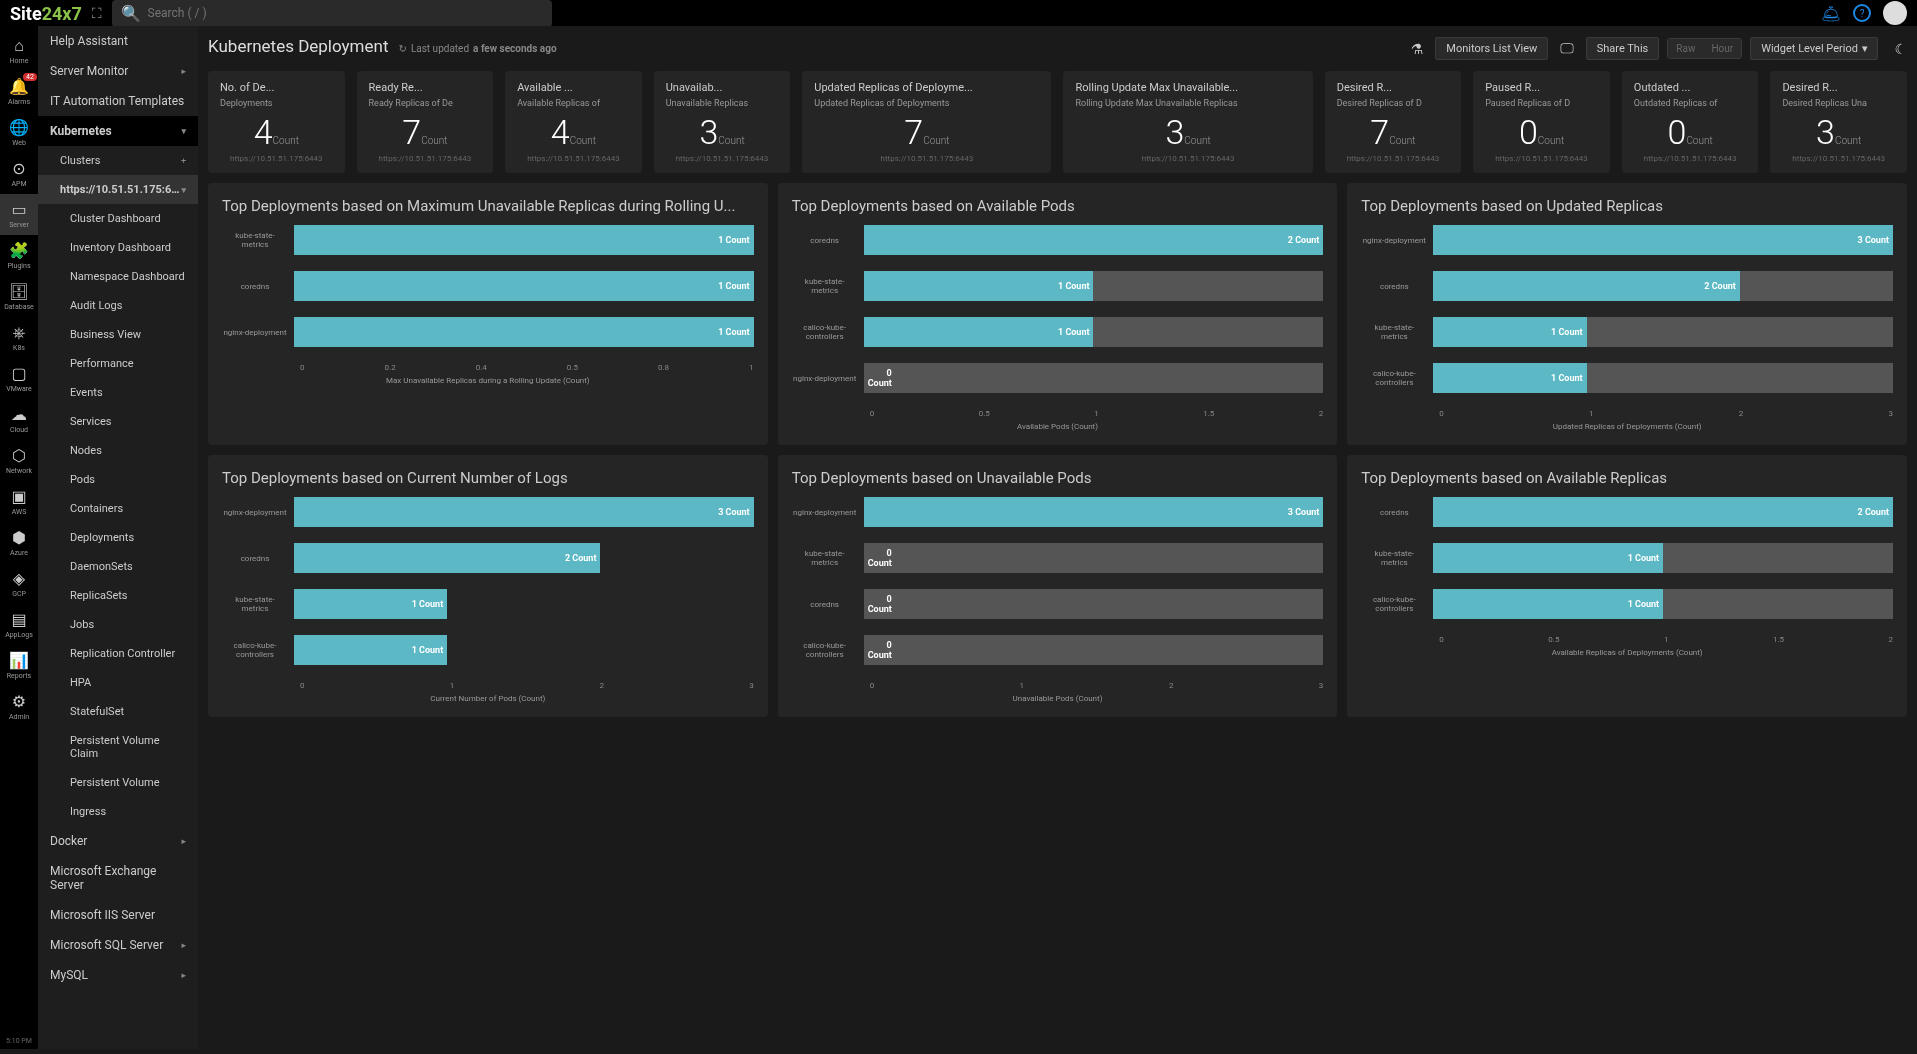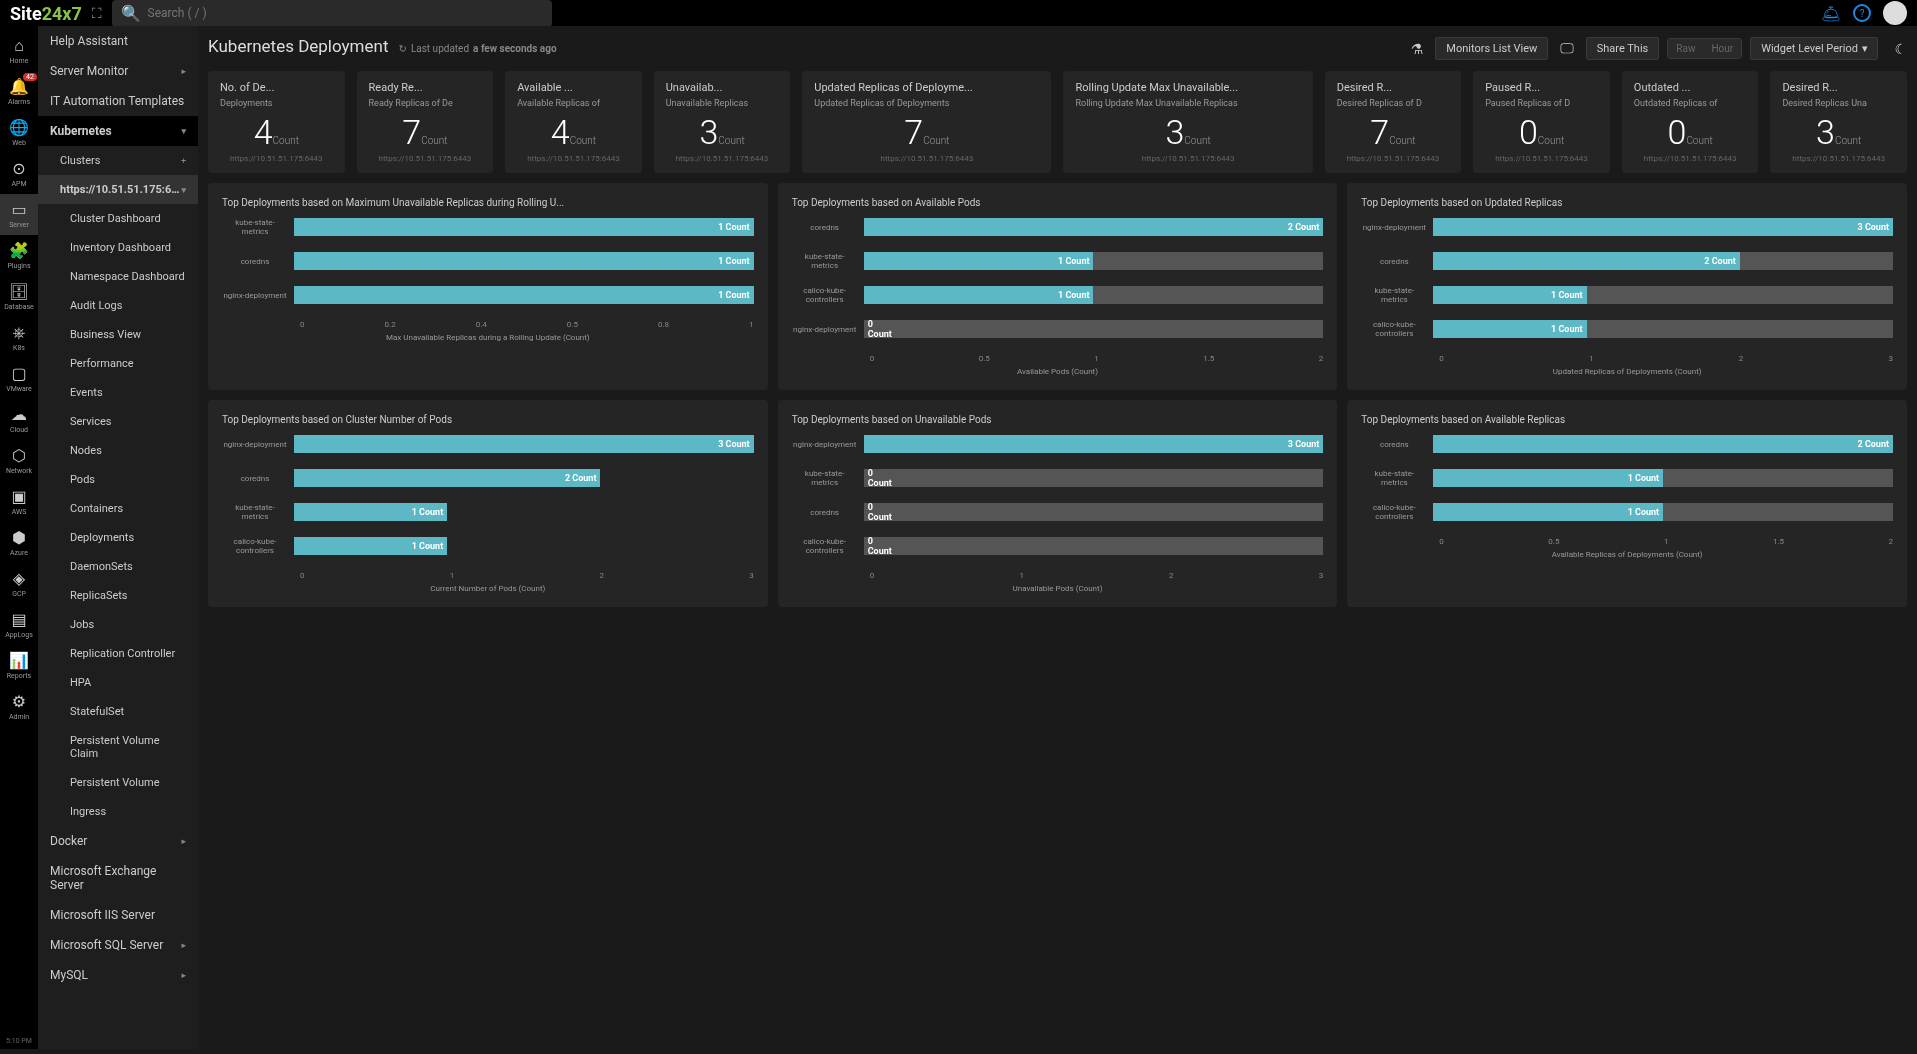--- a/index.html
+++ b/index.html
@@ -48,25 +48,25 @@
 .kpi-card { background: #252525; border-radius: 4px; padding: 10px 12px; flex: 1 1 0; min-width: 0; overflow: hidden; }
 .kpi-card.wide { flex: 2 1 0; }
 .kpi-title { font-size: 11px; color: #ccc; white-space: nowrap; overflow: hidden; text-overflow: ellipsis; margin-bottom: 4px; }
 .kpi-sub { font-size: 9px; color: #999; white-space: nowrap; overflow: hidden; text-overflow: ellipsis; }
 .kpi-val { font-size: 34px; color: #fff; font-weight: 300; text-align: center; margin: 4px 0 2px; }
 .kpi-val .unit { font-size: 10px; color: #999; }
 .kpi-foot { font-size: 8px; color: #666; text-align: center; }
 
 .chart-grid { display: grid; grid-template-columns: 1fr 1fr 1fr; gap: 10px; }
 .chart-card { background: #252525; border-radius: 4px; padding: 14px; }
-.chart-title { font-size: 10px; color: #ccc; margin-bottom: 10px; white-space: nowrap; overflow: hidden; text-overflow: ellipsis; }
+.chart-title { font-size: 15px; color: #ccc; margin-bottom: 10px; white-space: nowrap; overflow: hidden; text-overflow: ellipsis; }
 .chart-body { position: relative; }
 .bar-row { display: flex; align-items: center; margin-bottom: 16px; }
 .bar-label { width: 72px; font-size: 8px; color: #999; text-align: center; padding-right: 6px; }
-.bar-track { flex: 1; position: relative; height: 18px; }
+.bar-track { flex: 1; position: relative; height: 30px; text-align: right; }
 .bar-bg { position: absolute; inset: 0; background: #555; }
 .bar-fill { position: absolute; top: 0; bottom: 0; left: 0; background: #5bb8c4; }
 .bar-text { position: absolute; right: 4px; top: 50%; transform: translateY(-50%); font-size: 9px; color: #fff; font-weight: bold; }
 .chart-axis { display: flex; justify-content: space-between; font-size: 8px; color: #888; padding-left: 78px; margin-top: 2px; }
 .chart-xlabel { text-align: center; font-size: 8px; color: #999; margin-top: 4px; }
 .inbar-text { position: absolute; left: 4px; top: 50%; transform: translateY(-50%); font-size: 9px; color: #fff; font-weight: bold; }
 </style>
 </head>
 <body>
 
@@ -435,21 +435,21 @@
           </div>
     <div class="chart-axis">
             <span>0</span>
             <span>1</span>
             <span>2</span>
             <span>3</span>
           </div>
     <div class="chart-xlabel">Updated Replicas of Deployments (Count)</div>
   </div>
         <div class="chart-card">
-    <div class="chart-title">Top Deployments based on Cluster Number of Pods</div>
+    <div class="chart-title">Top Deployments based on Current Number of Logs</div>
     <div class="chart-body">
             <div class="bar-row">
       <div class="bar-label">nginx-deployment</div>
       <div class="bar-track">
 
         <div class="bar-fill" style="width:100%">
                   <span class="bar-text">3 Count</span>
                 </div>
       </div>
     </div>

